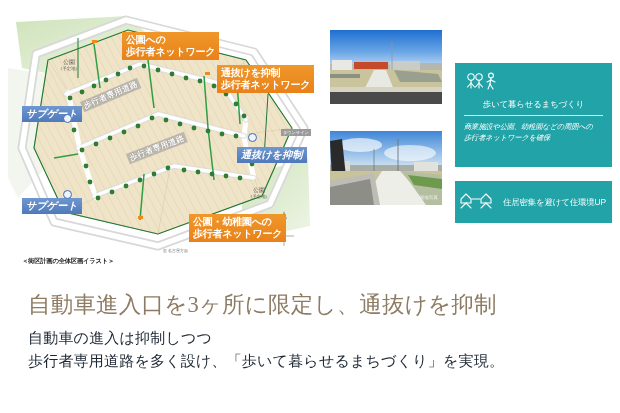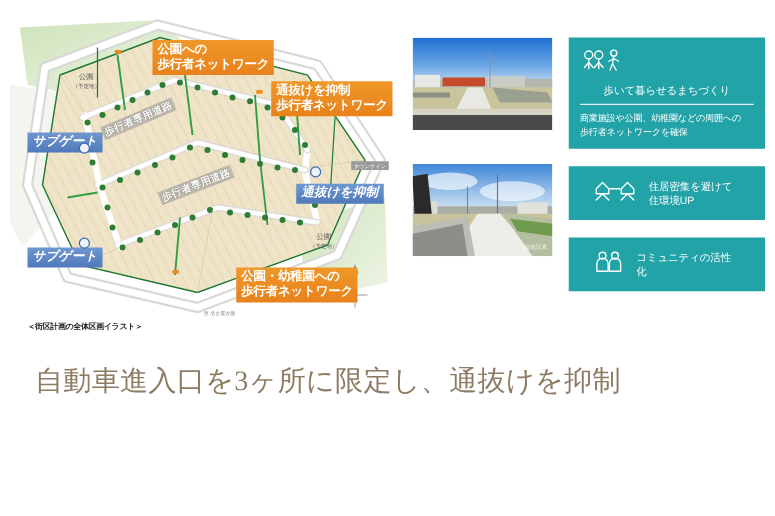--- a/index.html
+++ b/index.html
@@ -134,24 +134,24 @@
   .features {
     position: absolute;
     left: 455px; top: 30px;
     width: 157px;
   }
   .feat {
     background: #21a3a8;
     color: #ffffff;
     box-sizing: border-box;
   }
-  .feat-1 { padding: 7px 9px 8px; }
+  .feat-1 { padding: 7px 9px 24px; margin-top: 33px; }
   .feat-2, .feat-3 {
     margin-top: 14px;
-    padding: 9px 20px;
+    padding: 9px 4px;
     display: flex;
     align-items: center;
     gap: 10px;
     min-height: 38px;
   }
   .feat-icon {
     display: block;
   }
   .feat-1 .feat-icon { margin: 1px auto 4px; }
   .feat-title {
@@ -160,20 +160,21 @@
     letter-spacing: -0.1px;
     padding-bottom: 5px;
     border-bottom: 1px solid rgba(255,255,255,.85);
     margin-bottom: 6px;
   }
   .feat-desc {
     font-size: 7.3px;
     line-height: 1.45;
     letter-spacing: -0.2px;
     white-space: pre-line;
+    font-style: italic;
   }
   .feat-label {
     font-size: 8.4px;
     letter-spacing: -0.1px;
   }
 
   
   .bottom {
     position: absolute;
     left: 0; top: 275px;
@@ -468,29 +469,20 @@
           <line x1="13" y1="9" x2="21" y2="9"></line>
           <line x1="7" y1="13" x2="2" y2="18"></line>
           <line x1="7" y1="13" x2="12" y2="18"></line>
           <line x1="27" y1="13" x2="22" y2="18"></line>
           <line x1="27" y1="13" x2="32" y2="18"></line>
         </svg>
       </span>
       <span class="feat-label">住居密集を避けて住環境UP</span>
     </div>
 
-    <div class="feat feat-3">
-      <span class="feat-icon">
-        <svg width="24" height="20" viewBox="0 0 24 20" xmlns="http://www.w3.org/2000/svg" fill="none" stroke="#ffffff" stroke-width="1.1" stroke-linecap="round" stroke-linejoin="round">
-          <circle cx="7" cy="5.5" r="2.7"></circle>
-          <circle cx="17" cy="5.5" r="2.7"></circle>
-          <path d="M2.5,18 L2.5,12 A4.5,4.5 0 0 1 11.5,12 L11.5,18 Z"></path>
-          <path d="M12.5,18 L12.5,12 A4.5,4.5 0 0 1 21.5,12 L21.5,18 Z"></path>
-        </svg>
-      </span>
-      <span class="feat-label">コミュニティの活性化</span>
-    </div>
   </div>
 </div>
 
 <div class="bottom">
   <div class="headline">自動車進入口を3ヶ所に限定し、通抜けを抑制</div>
+  <div class="subcopy">自動車の進入は抑制しつつ
+歩行者専用道路を多く設け、「歩いて暮らせるまちづくり」を実現。</div>
 </div>
 
 </body></html>

